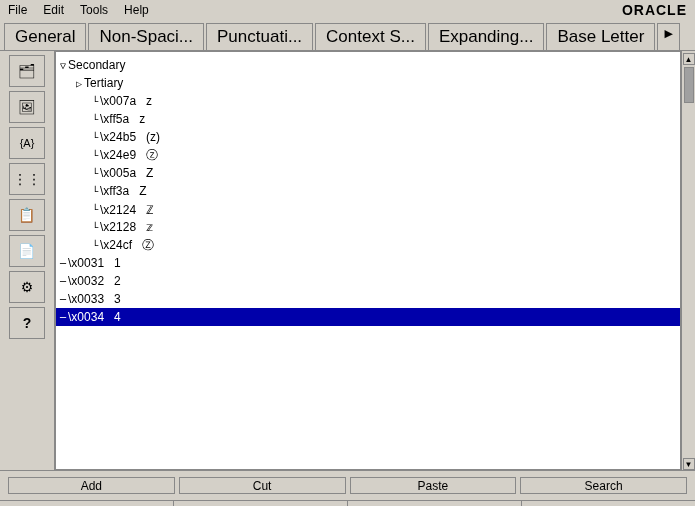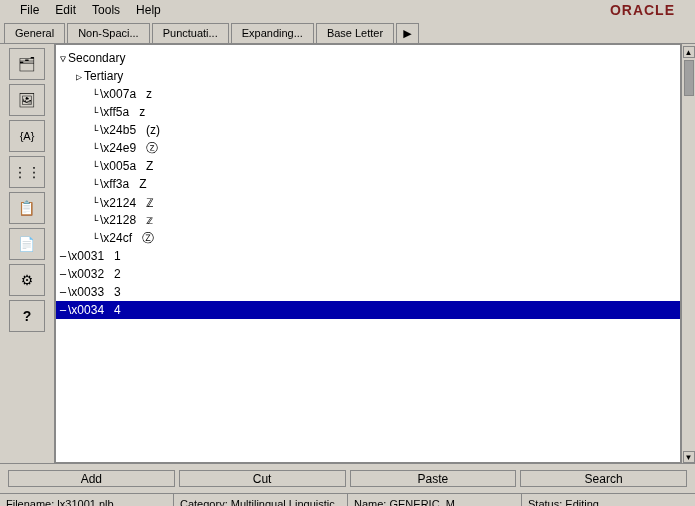--- a/index.html
+++ b/index.html
@@ -10,52 +10,52 @@
       font-size: 12px;
       background: #d4d0c8;
       overflow: hidden;
     }
 
     
     .menu-bar {
       display: flex;
       align-items: center;
       background: #d4d0c8;
-      padding: 2px 16px;
+      padding: 2px 4px;
       height: 20px;
       justify-content: space-between;
     }
     .menu-items {
       display: flex;
       gap: 8px;
     }
     .menu-item {
       font-size: 12px;
       color: #000;
       cursor: pointer;
       padding: 1px 4px;
     }
     .oracle-logo {
       font-size: 14px;
       font-weight: bold;
-      color: #7f1d1d;
+      color: #000000;
       letter-spacing: 1px;
       margin-right: 4px;
     }
 
     
     .tabs-row {
       display: flex;
       background: #d4d0c8;
       padding: 3px 4px 0 4px;
       gap: 2px;
     }
     .tab {
       padding: 3px 10px;
-      font-size: 11px;
+      font-size: 17px;
       border: 1px solid #888;
       border-bottom: none;
       background: #d4d0c8;
       cursor: pointer;
       white-space: nowrap;
     }
     .tab.active {
       background: #ffffff;
       border-bottom: 1px solid #ffffff;
       font-weight: bold;
@@ -183,20 +183,21 @@
     <span class="menu-item">Tools</span>
     <span class="menu-item">Help</span>
   </div>
   <div class="oracle-logo">ORACLE</div>
 </div>
 
 <div class="tabs-row">
   <div class="tab">General</div>
   <div class="tab">Non-Spaci...</div>
   <div class="tab">Punctuati...</div>
+  <div class="tab">Context S...</div>
   <div class="tab">Expanding...</div>
   <div class="tab">Base Letter</div>
   <div class="tab-overflow">▶</div>
 </div>
 
 <div class="main-area">
 
   <div class="left-toolbar">
     <div class="toolbar-btn">🗂</div>
     <div class="toolbar-btn">🖼</div>

